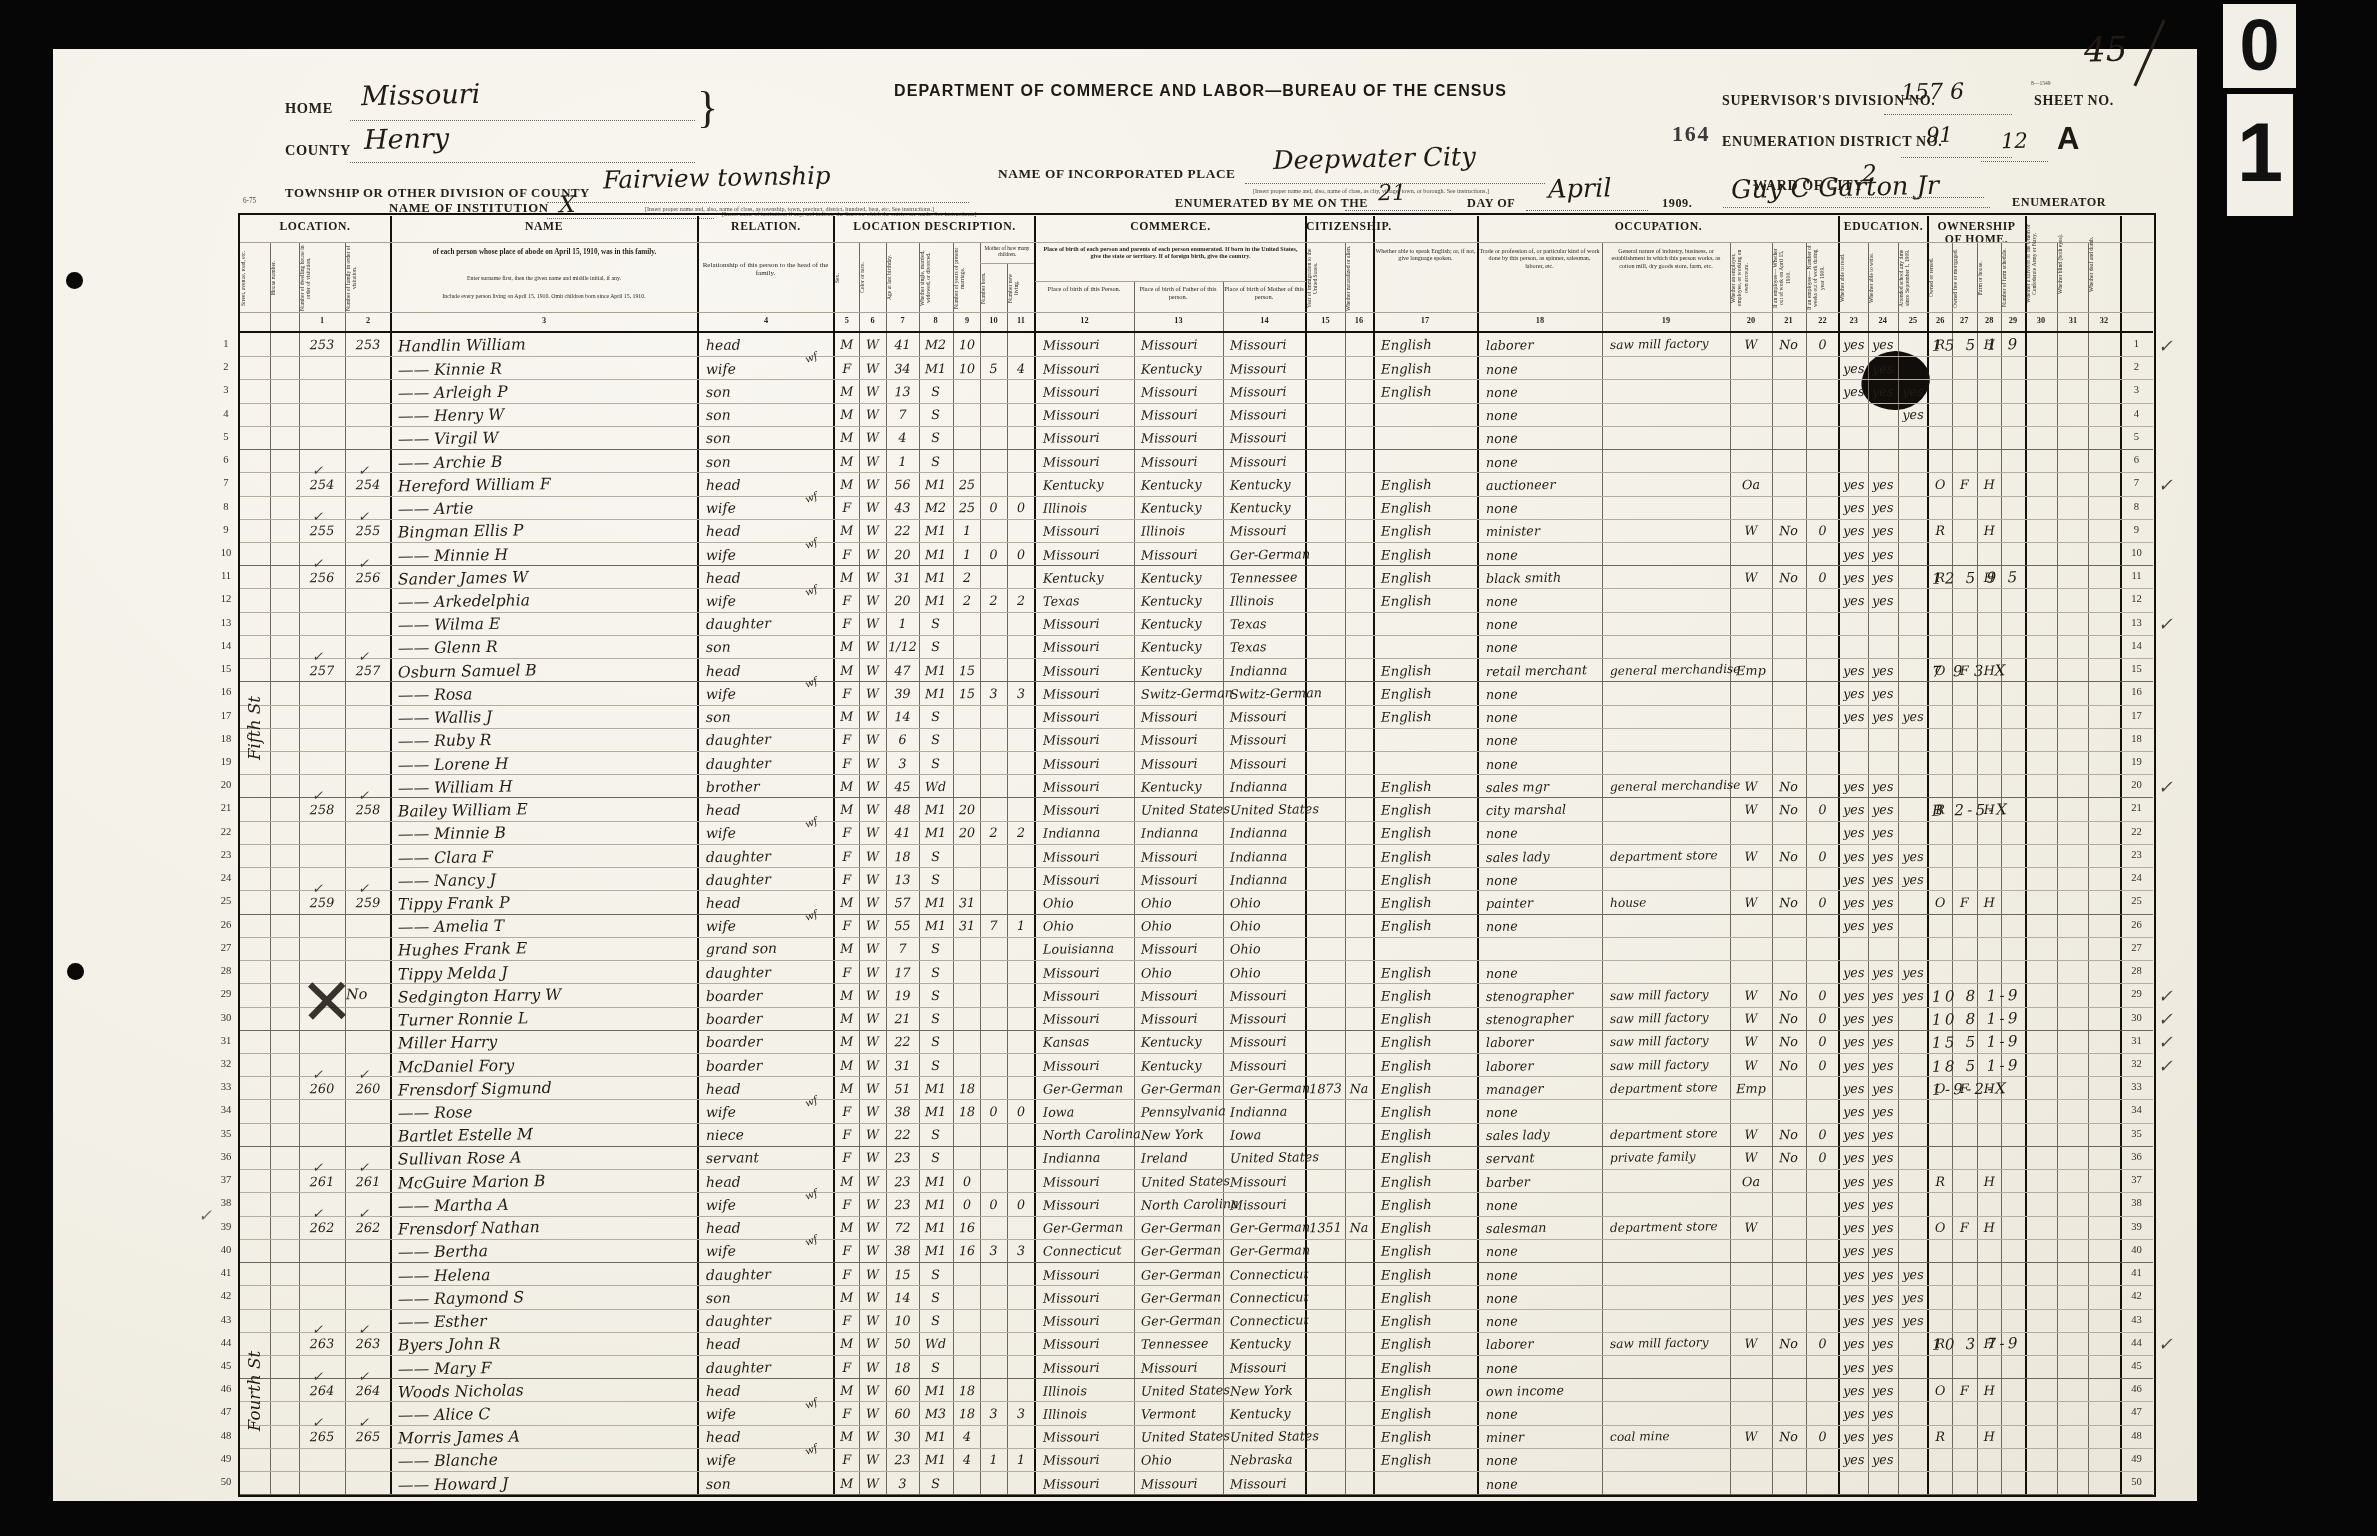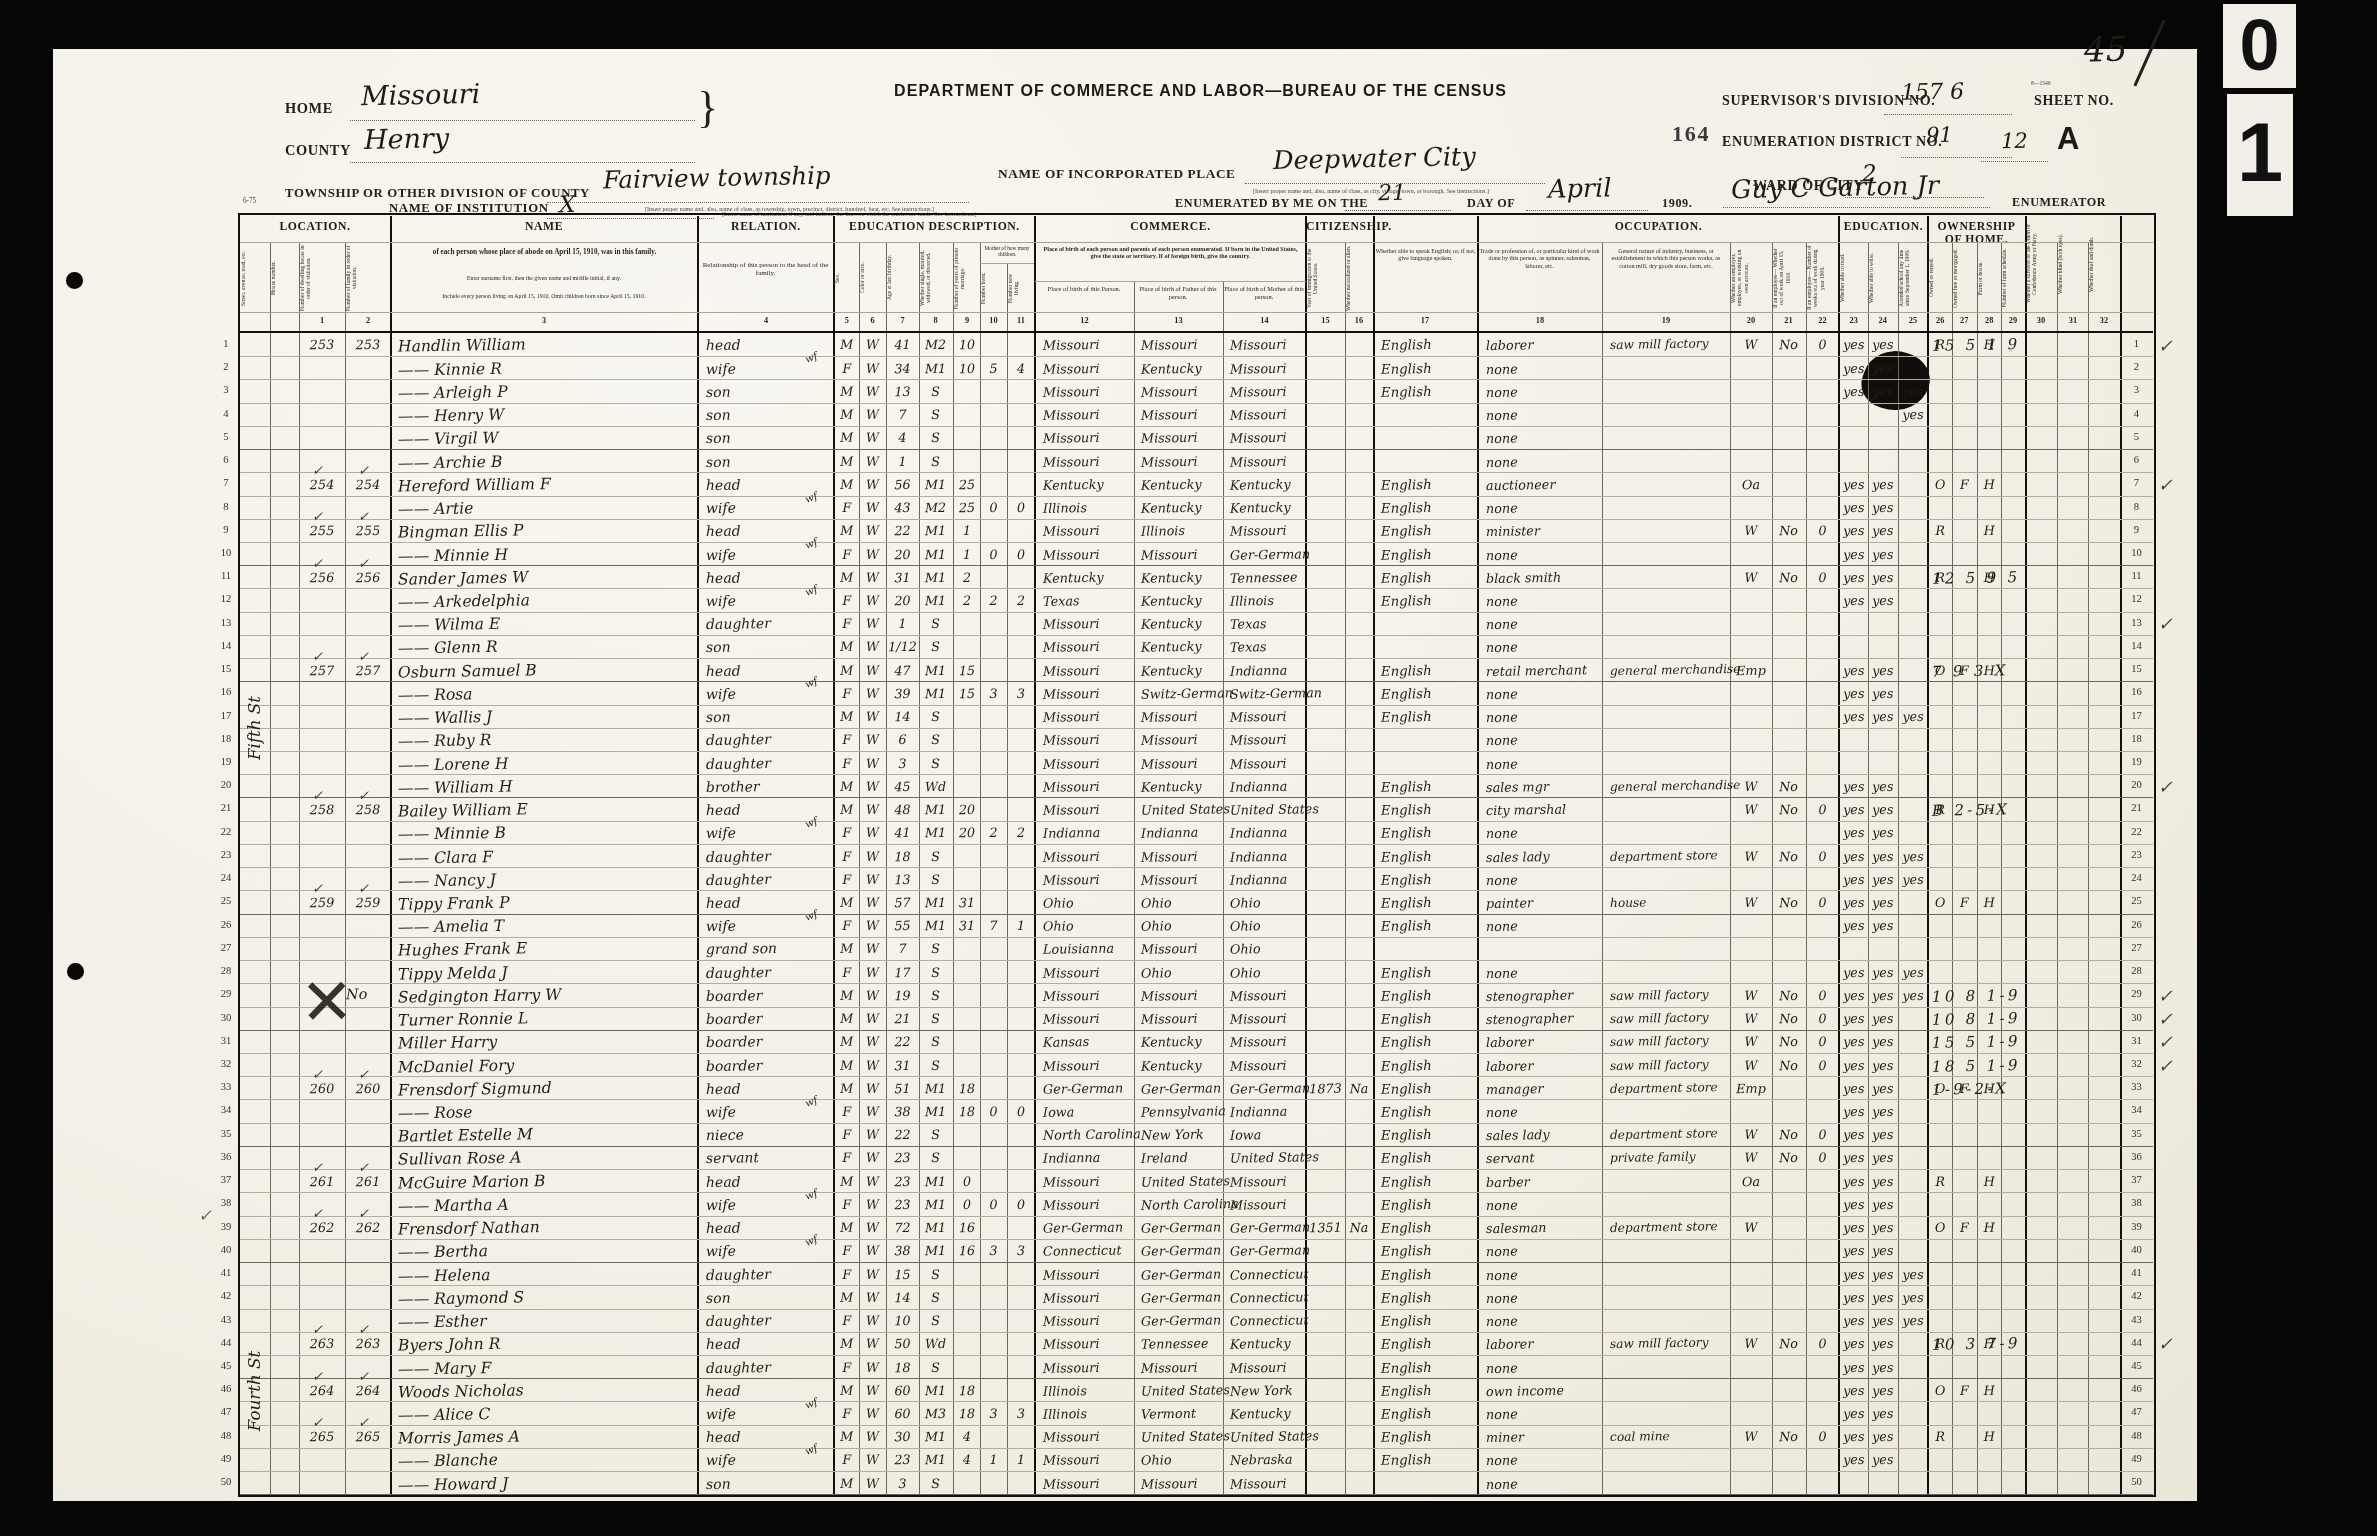--- a/index.html
+++ b/index.html
@@ -102,21 +102,21 @@
 
   <div class="blot b" style="left:1863px;top:351px;width:66px;height:60px;transform:rotate(18deg);"></div>
 
   <div class="hw pencil b" style="left:198px;top:1205px;font-size:16.7px;">✓</div>
 
   <div id="tbl">
       <div class="b" style="left: 238px; top: 213px; width: 1918px; height: 1284px; border: 2.2px solid rgb(20, 17, 13);"></div>
       <div class="gtitle" style="left: 240px; top: 220px; width: 150px; font-size: 11.7px;">LOCATION.</div>
       <div class="gtitle" style="left: 390px; top: 220px; width: 308px; font-size: 11.7px;">NAME</div>
       <div class="gtitle" style="left: 698px; top: 220px; width: 136px; font-size: 11.7px;">RELATION.</div>
-      <div class="gtitle" style="left: 834px; top: 220px; width: 201px; font-size: 11.7px;">EDUCATION DESCRIPTION.</div>
+      <div class="gtitle" style="left: 834px; top: 220px; width: 201px; font-size: 11.7px;">LOCATION DESCRIPTION.</div>
       <div class="gtitle" style="left: 1035px; top: 220px; width: 271px; font-size: 11.7px;">COMMERCE.</div>
       <div class="gtitle" style="left: 1306px; top: 220px; width: 67px; font-size: 11.7px;">CITIZENSHIP.</div>
       <div class="gtitle" style="left: 1478px; top: 220px; width: 361px; font-size: 11.7px;">OCCUPATION.</div>
       <div class="gtitle" style="left: 1839px; top: 220px; width: 89px; font-size: 11.7px;">EDUCATION.</div>
       <div class="gtitle" style="left: 1928px; top: 220px; width: 97px; font-size: 11.7px;">OWNERSHIP OF HOME.</div>
       <div class="vline" style="left: 270px; top: 242px; width: 0.6px; height: 1253px; background: rgb(109, 103, 92);"></div>
       <div class="vline" style="left: 299px; top: 242px; width: 0.6px; height: 1253px; background: rgb(109, 103, 92);"></div>
       <div class="vline" style="left: 345px; top: 242px; width: 0.6px; height: 1253px; background: rgb(109, 103, 92);"></div>
       <div class="vline" style="left: 390px; top: 216px; width: 1.7px; height: 1279px; background: rgb(20, 17, 13);"></div>
       <div class="vline" style="left: 697px; top: 216px; width: 1.7px; height: 1279px; background: rgb(20, 17, 13);"></div>

